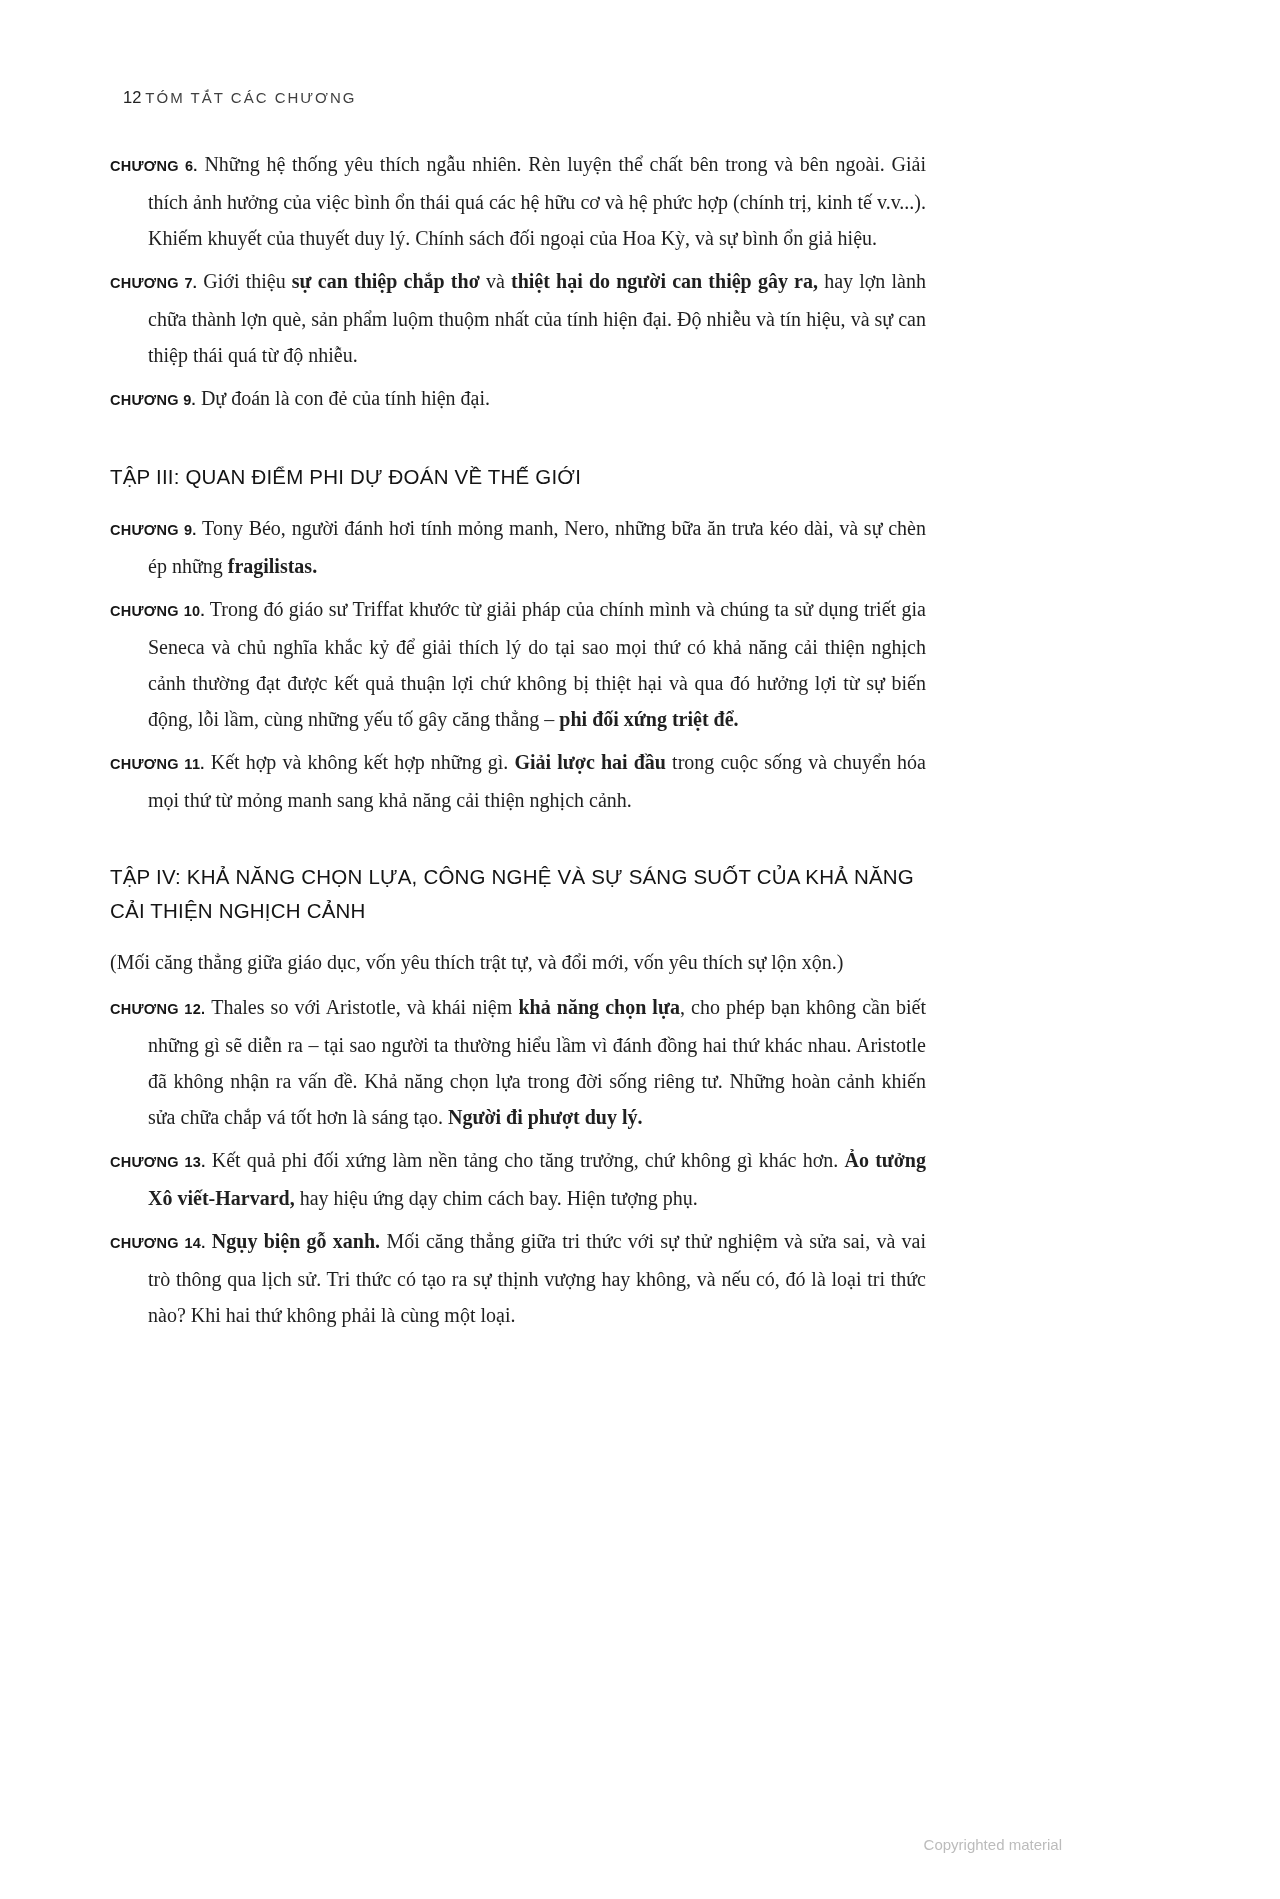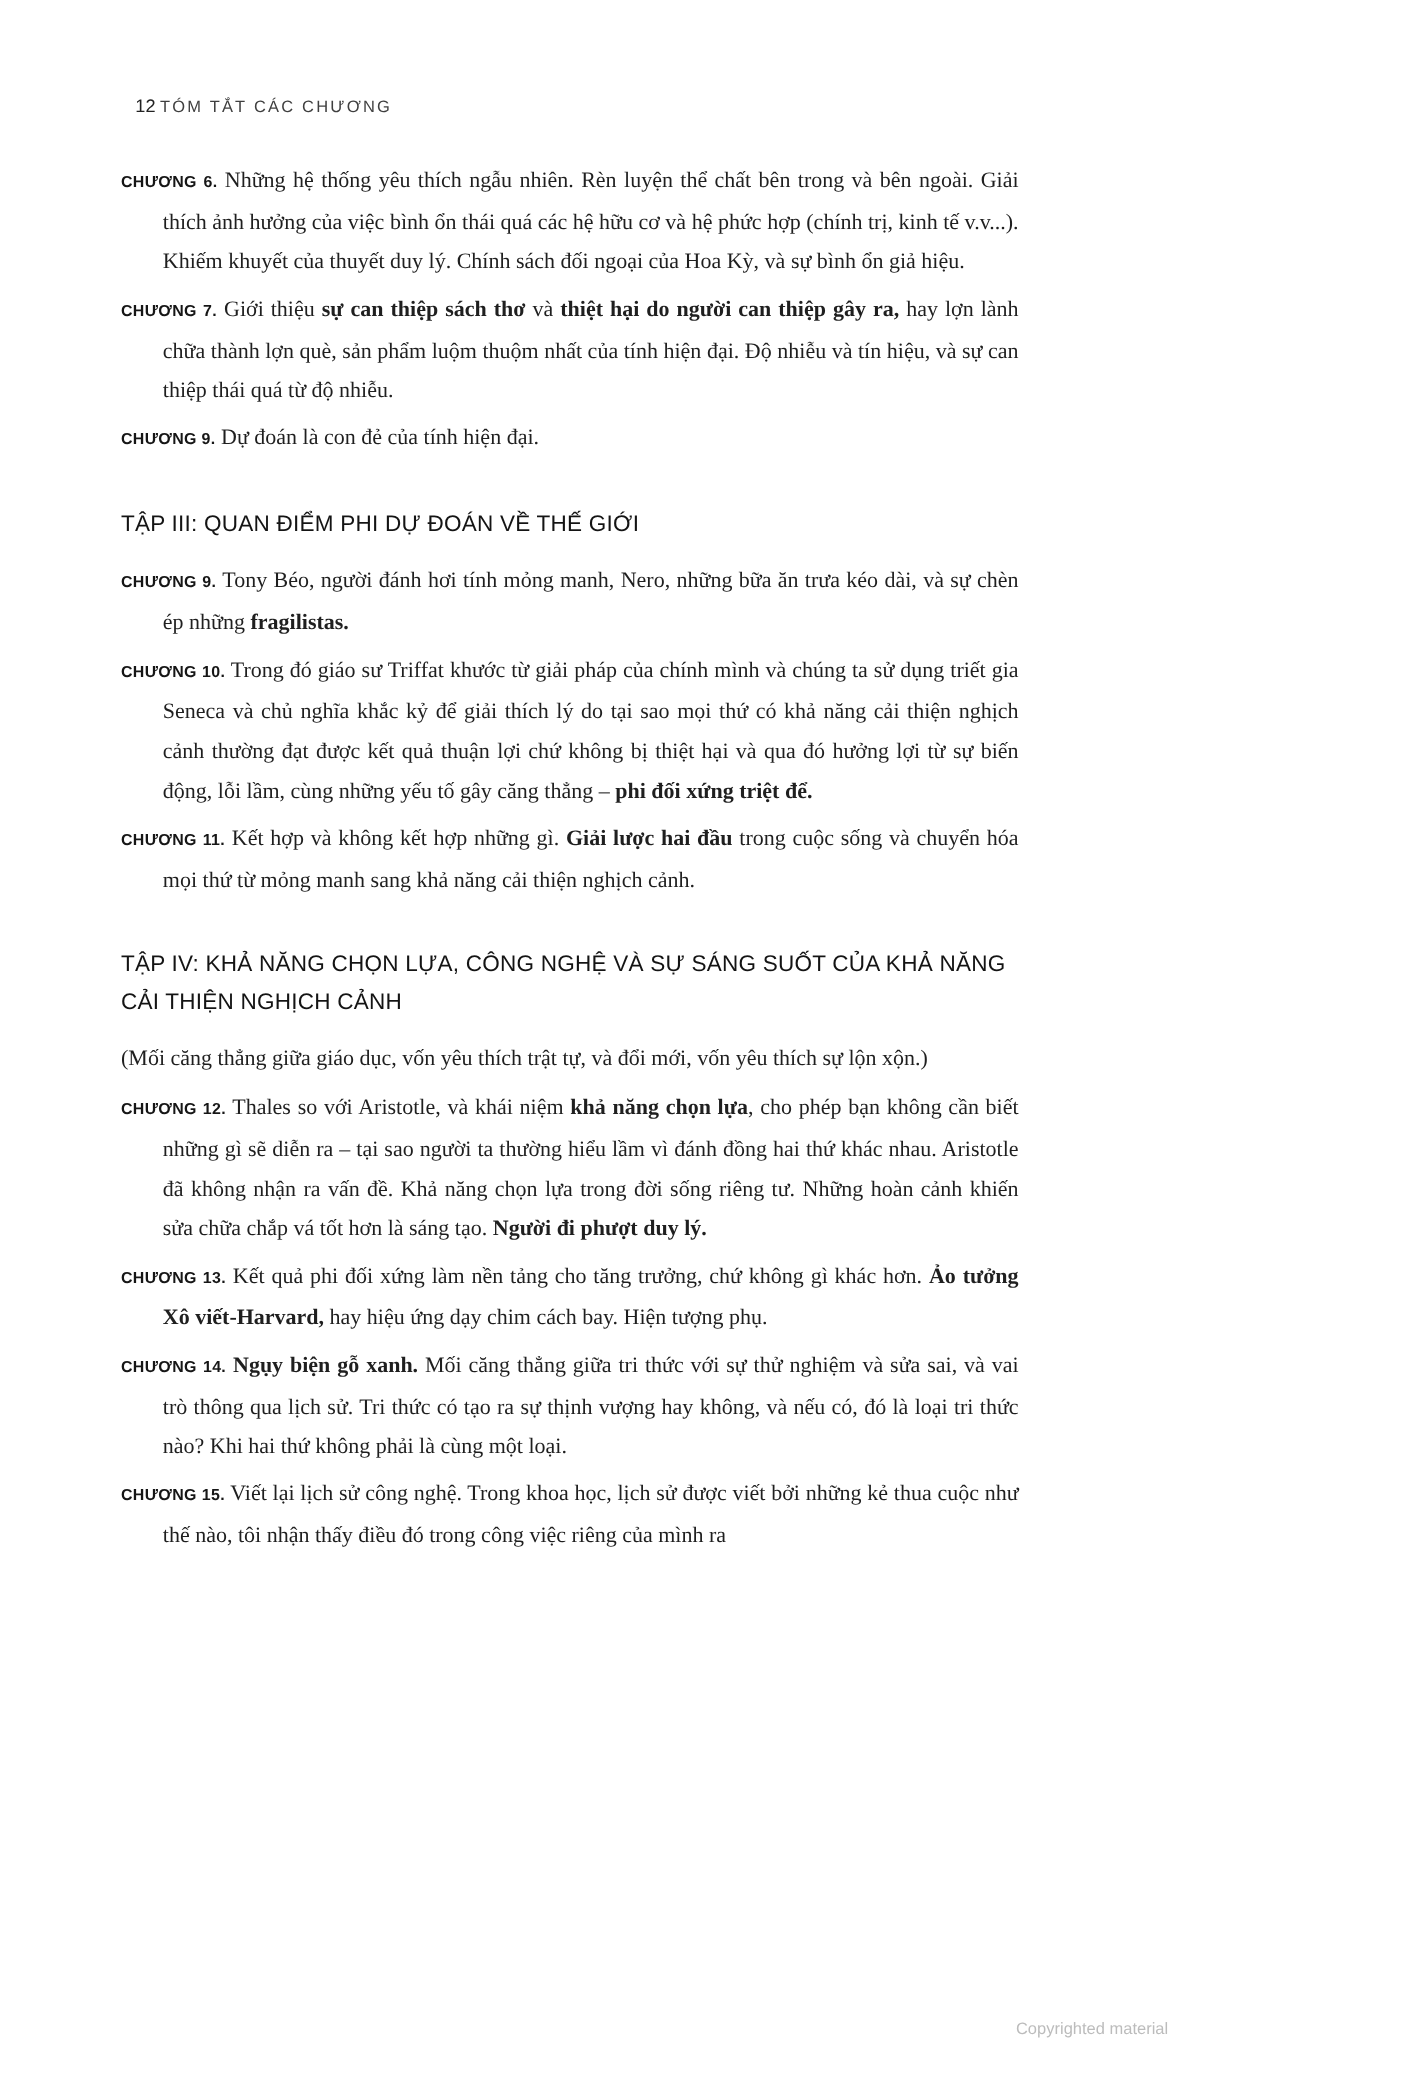--- a/index.html
+++ b/index.html
@@ -79,27 +79,26 @@
 </style>
 </head>
 <body>
 
 <header class="page-header">
   <span class="page-number">12</span><span>TÓM TẮT CÁC CHƯƠNG</span>
 </header>
 
 <main class="content">
     <div class="chapter"><span class="ch-label">CHƯƠNG 6.</span> <span>Những hệ thống yêu thích ngẫu nhiên. Rèn luyện thể chất bên trong và bên ngoài. Giải thích ảnh hưởng của việc bình ổn thái quá các hệ hữu cơ và hệ phức hợp (chính trị, kinh tế v.v...). Khiếm khuyết của thuyết duy lý. Chính sách đối ngoại của Hoa Kỳ, và sự bình ổn giả hiệu.</span></div>
-    <div class="chapter"><span class="ch-label">CHƯƠNG 7.</span> <span>Giới thiệu </span><b>sự can thiệp sách thơ</b><span> và </span><b>thiệt hại do người can thiệp gây ra,</b><span> hay lợn lành chữa thành lợn què, sản phẩm luộm thuộm nhất của tính hiện đại. Độ nhiễu và tín hiệu, và sự can thiệp thái quá từ độ nhiễu.</span></div>
+    <div class="chapter"><span class="ch-label">CHƯƠNG 7.</span> <span>Giới thiệu </span><b>sự can thiệp chắp thơ</b><span> và </span><b>thiệt hại do người can thiệp gây ra,</b><span> hay lợn lành chữa thành lợn què, sản phẩm luộm thuộm nhất của tính hiện đại. Độ nhiễu và tín hiệu, và sự can thiệp thái quá từ độ nhiễu.</span></div>
     <div class="chapter"><span class="ch-label">CHƯƠNG 9.</span> <span>Dự đoán là con đẻ của tính hiện đại.</span></div>
     <div class="part-heading">TẬP III: QUAN ĐIỂM PHI DỰ ĐOÁN VỀ THẾ GIỚI</div>
     <div class="chapter"><span class="ch-label">CHƯƠNG 9.</span> <span>Tony Béo, người đánh hơi tính mỏng manh, Nero, những bữa ăn trưa kéo dài, và sự chèn ép những </span><b>fragilistas.</b></div>
     <div class="chapter"><span class="ch-label">CHƯƠNG 10.</span> <span>Trong đó giáo sư Triffat khước từ giải pháp của chính mình và chúng ta sử dụng triết gia Seneca và chủ nghĩa khắc kỷ để giải thích lý do tại sao mọi thứ có khả năng cải thiện nghịch cảnh thường đạt được kết quả thuận lợi chứ không bị thiệt hại và qua đó hưởng lợi từ sự biến động, lỗi lầm, cùng những yếu tố gây căng thẳng – </span><b>phi đối xứng triệt để.</b></div>
     <div class="chapter"><span class="ch-label">CHƯƠNG 11.</span> <span>Kết hợp và không kết hợp những gì. </span><b>Giải lược hai đầu</b><span> trong cuộc sống và chuyển hóa mọi thứ từ mỏng manh sang khả năng cải thiện nghịch cảnh.</span></div>
     <div class="part-heading">TẬP IV: KHẢ NĂNG CHỌN LỰA, CÔNG NGHỆ VÀ SỰ SÁNG SUỐT CỦA KHẢ NĂNG CẢI THIỆN NGHỊCH CẢNH</div>
     <div class="note">(Mối căng thẳng giữa giáo dục, vốn yêu thích trật tự, và đổi mới, vốn yêu thích sự lộn xộn.)</div>
     <div class="chapter"><span class="ch-label">CHƯƠNG 12.</span> <span>Thales so với Aristotle, và khái niệm </span><b>khả năng chọn lựa</b><span>, cho phép bạn không cần biết những gì sẽ diễn ra – tại sao người ta thường hiểu lầm vì đánh đồng hai thứ khác nhau. Aristotle đã không nhận ra vấn đề. Khả năng chọn lựa trong đời sống riêng tư. Những hoàn cảnh khiến sửa chữa chắp vá tốt hơn là sáng tạo. </span><b>Người đi phượt duy lý.</b></div>
     <div class="chapter"><span class="ch-label">CHƯƠNG 13.</span> <span>Kết quả phi đối xứng làm nền tảng cho tăng trưởng, chứ không gì khác hơn. </span><b>Ảo tưởng Xô viết-Harvard,</b><span> hay hiệu ứng dạy chim cách bay. Hiện tượng phụ.</span></div>
     <div class="chapter"><span class="ch-label">CHƯƠNG 14.</span> <b>Ngụy biện gỗ xanh.</b><span> Mối căng thẳng giữa tri thức với sự thử nghiệm và sửa sai, và vai trò thông qua lịch sử. Tri thức có tạo ra sự thịnh vượng hay không, và nếu có, đó là loại tri thức nào? Khi hai thứ không phải là cùng một loại.</span></div>
-    <div class="chapter"><span class="ch-label">CHƯƠNG 15.</span> <span>Viết lại lịch sử công nghệ. Trong khoa học, lịch sử được viết bởi những kẻ thua cuộc như thế nào, tôi nhận thấy điều đó trong công việc riêng của mình ra</span></div>
   </main>
 
 <div class="copyright">Copyrighted material</div>
 
 </body></html>

